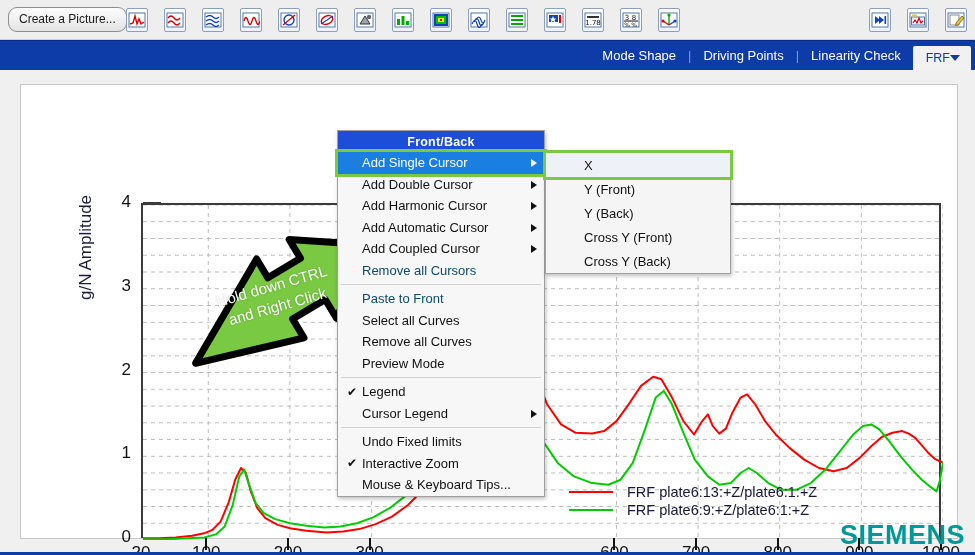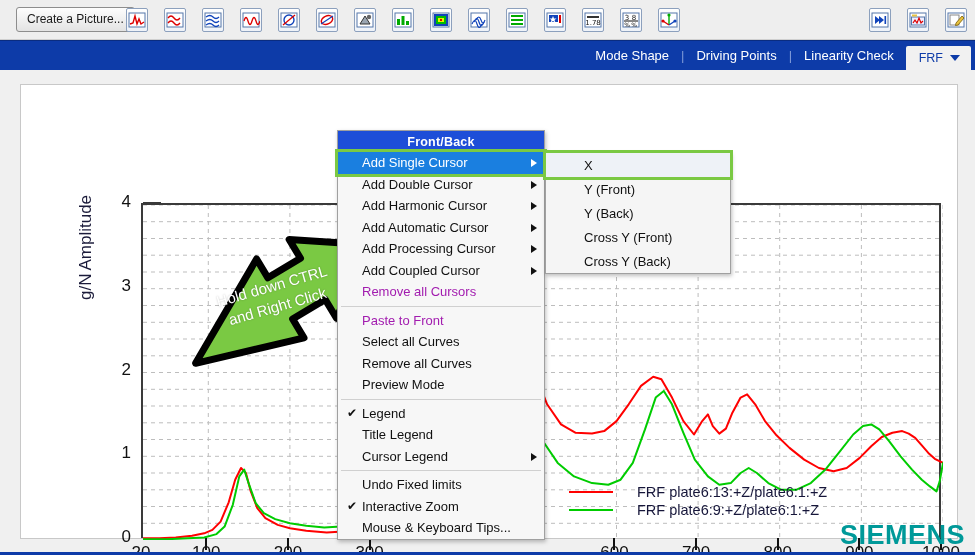--- a/index.html
+++ b/index.html
@@ -16,23 +16,23 @@
     background:#ffffff; overflow:hidden;
   }
 
   
   #toolbar {
     position:absolute; left:0; top:0; width:975px; height:40px;
     background:#eeeeee;
     border-bottom:1px solid #cfcfcf;
   }
   #create-picture-btn {
-    position:absolute; left:16px; top:7px; height:25px; padding:0 10px;
+    position:absolute; left:8px; top:7px; height:25px; padding:0 10px;
     background:linear-gradient(#fdfdfd,#e3e3e3);
-    border:1px solid #8d8d8d; border-radius:3px;
+    border:1px solid #8d8d8d; border-radius:9px;
     font-size:12px; color:#1a1a1a; line-height:23px;
     white-space:nowrap; cursor:default;
   }
   .icon-group { position:absolute; top:8px; display:flex; gap:16px;text-align:center; }
   .tool-btn {
     width:22px; height:24px;
     background:linear-gradient(#ffffff,#eef2f8);
     border:1px solid #8ca0bd; border-radius:2px;
     display:flex; align-items:center; justify-content:center;
     cursor:default; overflow:hidden;
@@ -47,21 +47,21 @@
     display:flex; align-items:center; justify-content:flex-end;
   }
   .nav-item {
     color:#ffffff; font-size:13px; padding:0 12px; cursor:default;
     white-space:nowrap;
   }
   .nav-sep { color:#7f9ad8; font-size:13px; }
   #nav-active {
     background:#f1f1f1; color:#0d3ba8; font-size:12.5px;
     height:25px; margin-top:5px; margin-right:4px;
-    display:flex; align-items:center; gap:7px; padding:0 11px 0 13px;
+    display:flex; align-items:center; padding:0 11px 0 13px;
     border-radius:2px 2px 0 0; cursor:default;
   }
   .caret-down {
     width:0;height:0;border-left:5px solid transparent;border-right:5px solid transparent;
     border-top:6px solid #0d3ba8;
   }
 
   
   #panel {
     position:absolute; left:0; top:70px; width:975px; height:485px;
@@ -101,21 +101,21 @@
     transform:rotate(-90deg); transform-origin:left top;
     font-size:17px; color:#1b1b3a; white-space:nowrap;
     display:flex; gap:3px;
   }
 
   
   #plot-legend {
     position:absolute; left:548px; top:398px; font-size:14.5px; color:#16163a;
     line-height:18px; white-space:nowrap;
   }
-  .legend-row { display:flex; align-items:center; gap:24px; height:18px; }
+  .legend-row { display:flex; align-items:center; gap:14px; height:18px; }
   .legend-swatch { width:44px; height:2px; display:block; }
 
   
   #callout { position:absolute; left:138px; top:146px; width:225px; height:140px; }
   #callout-text {
     position:absolute; left:28px; top:44px; width:175px;
     transform:rotate(-16deg);
     color:#ffffff; font-size:15px; line-height:21px;
     text-align:center; font-family:"Liberation Sans", sans-serif;
     text-shadow:0 0 2px rgba(0,0,0,.25);
@@ -138,21 +138,21 @@
   .menu-item {
     height:21.5px; display:flex; align-items:center;
     padding-left:24px; padding-right:8px; position:relative;
     cursor:default; white-space:nowrap;
   }
   .menu-item .arrow {
     position:absolute; right:7px; top:7px;
     width:0;height:0;border-top:4px solid transparent;border-bottom:4px solid transparent;
     border-left:6px solid #111;
   }
-  .menu-item.disabled { color:#a21caf; }
+  .menu-item.disabled { color:#0c4a6e; }
   .menu-item .check { position:absolute; left:9px; font-size:12px; color:#111; }
   .menu-sep { height:1px; background:#d0d0d0; margin:3px 3px; }
   .menu-item.selected {
     background:#1a7fe0; color:#ffffff;
     outline:3px solid #7ac943; outline-offset:0;
     z-index:3;
   }
   .menu-item.selected .arrow { border-left-color:#ffffff; }
 
   
@@ -463,24 +463,20 @@
         </div>
         <div class="menu-item">
           <span>Add Harmonic Cursor</span>
           <span class="arrow"></span>
         </div>
         <div class="menu-item">
           <span>Add Automatic Cursor</span>
           <span class="arrow"></span>
         </div>
         <div class="menu-item">
-          <span>Add Processing Cursor</span>
-          <span class="arrow"></span>
-        </div>
-        <div class="menu-item">
           <span>Add Coupled Cursor</span>
           <span class="arrow"></span>
         </div>
         <div class="menu-item disabled">
           <span>Remove all Cursors</span>
         </div>
         <div class="menu-sep"></div>
         <div class="menu-item disabled">
           <span>Paste to Front</span>
         </div>
@@ -490,23 +486,20 @@
         <div class="menu-item">
           <span>Remove all Curves</span>
         </div>
         <div class="menu-item">
           <span>Preview Mode</span>
         </div>
         <div class="menu-sep"></div>
         <div class="menu-item">
           <span class="check">✔</span>
           <span>Legend</span>
-        </div>
-        <div class="menu-item">
-          <span>Title Legend</span>
         </div>
         <div class="menu-item">
           <span>Cursor Legend</span>
           <span class="arrow"></span>
         </div>
         <div class="menu-sep"></div>
         <div class="menu-item">
           <span>Undo Fixed limits</span>
         </div>
         <div class="menu-item">

